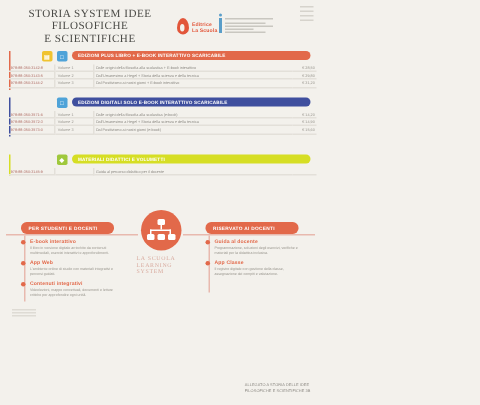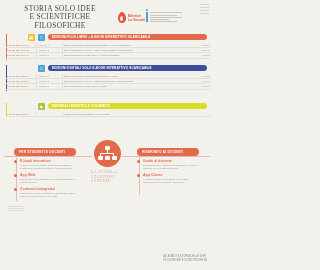--- a/index.html
+++ b/index.html
@@ -95,23 +95,23 @@
   .stub{position:absolute;left:8px;top:206px;width:16px;}
   .stub i{display:block;height:.7px;background:#dedbd4;margin-bottom:1.4px;}
 </style>
 </head>
 <body>
 
 <div class="page">
 
   <div class="header">
     <div class="title">
-      <div>STORIA SOLO IDEE</div>
+      <div>STORIA SYSTEM IDEE</div>
+      <div>FILOSOFICHE</div>
       <div>E SCIENTIFICHE</div>
-      <div>FILOSOFICHE</div>
     </div>
 
     <div class="brandbox">
       <div class="flame"></div>
       <div class="brandtxt">
         <span>Editrice</span>
         <span>La Scuola</span>
       </div>
     </div>
 

